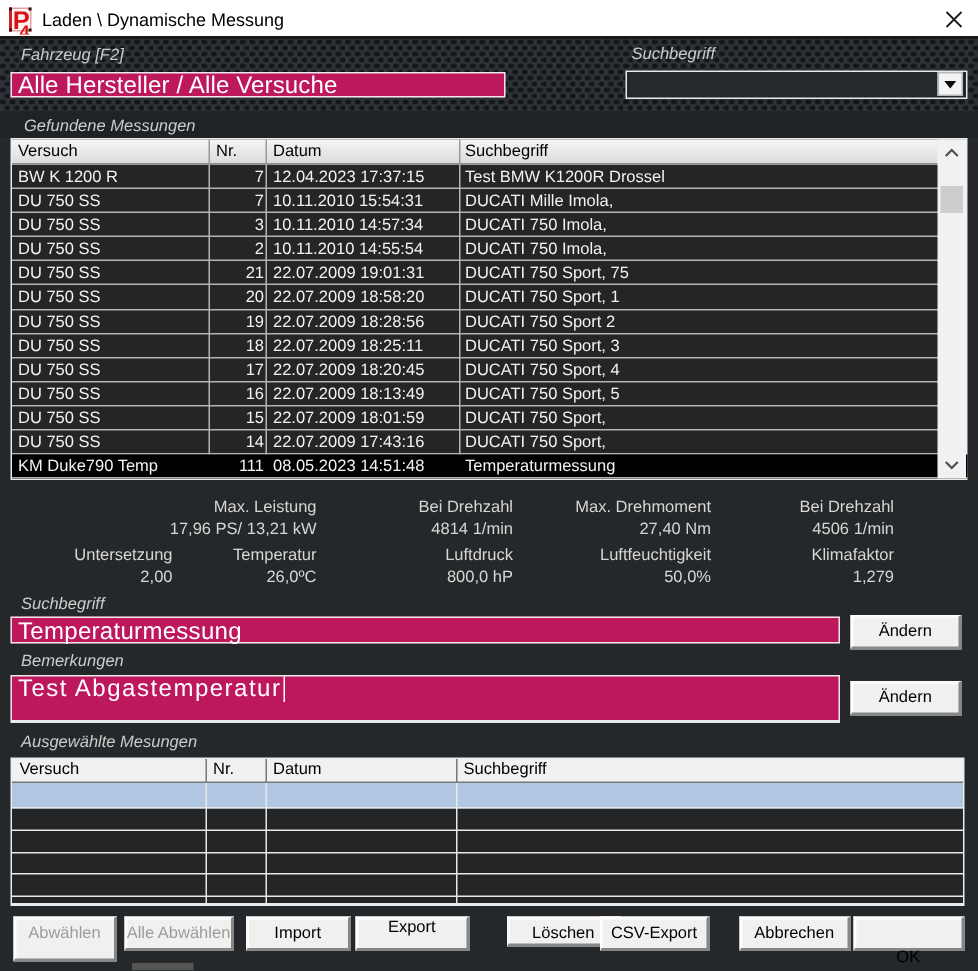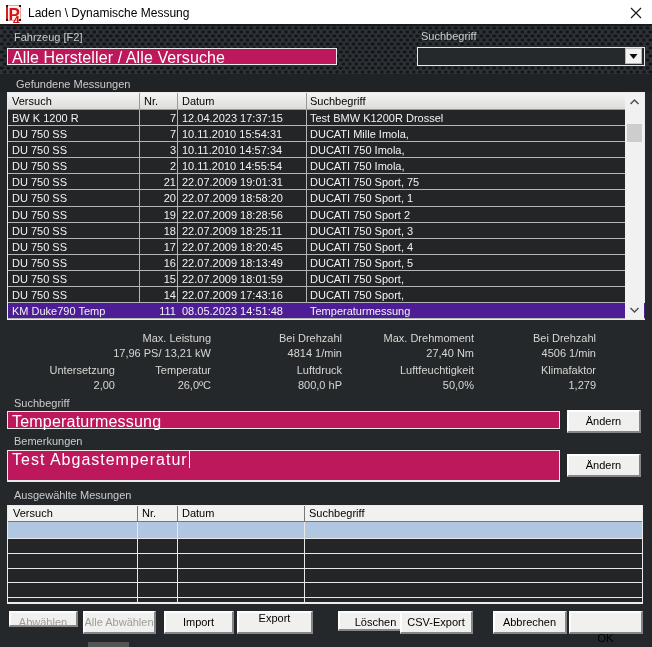--- a/index.html
+++ b/index.html
@@ -16,21 +16,21 @@
       radial-gradient(ellipse 3.4px 2.3px at 1.9px 2px, #121519 45%, rgba(20,23,28,0) 90%),
       radial-gradient(ellipse 3.4px 2.3px at 5.1px 6px, #121519 45%, rgba(20,23,28,0) 90%);
     background-size:6.4px 8px;
   }
   .abs { position:absolute; }
   .titlebar {
     left:0; top:0; width:652px; height:26px; background:#ffffff;
     border-bottom:2px solid #1a1a1a;
   }
   .title-text { left:28px; top:6px; font-size:12px; color:#000; }
-  .lbl { font-size:11px; color:#cbcbcb; }
+  .lbl { font-size:11px; color:#cbcbcb;font-style:italic; }
   .field {
     background:#be185d; border:1px solid #e9e9e9; color:#fff;
     font-size:16px; font-family:"Liberation Sans", sans-serif;
   }
   .btn {
     background:#f0f0ee; color:#000; font-size:11px;
     text-align:center;
     border-top:1px solid #ffffff; border-left:1px solid #ffffff;
     border-right:2px solid #868686; border-bottom:2px solid #868686;
     box-shadow:inset 1px 1px 0 #fdfdfd;
@@ -164,21 +164,21 @@
         <div class="c2">15</div>
         <div class="c3">22.07.2009 18:01:59</div>
         <div class="c4">DUCATI 750 Sport,</div>
       </div>
     <div class="row">
         <div class="c1">DU 750 SS</div>
         <div class="c2">14</div>
         <div class="c3">22.07.2009 17:43:16</div>
         <div class="c4">DUCATI 750 Sport,</div>
       </div>
-    <div class="row" style="background:#4c1d95; width:637px;">
+    <div class="row" style="background:#000000; width:637px;">
         <div class="c1">KM Duke790 Temp</div>
         <div class="c2">111</div>
         <div class="c3">08.05.2023 14:51:48</div>
         <div class="c4">Temperaturmessung</div>
       </div>
   </div>
 
   <div style="position:absolute; right:0; top:0; width:19px; height:226px; background:#f1f1f1;">
     <svg width="19" height="10" viewBox="0 0 19 10" style="position:absolute; top:4px; left:0;">
         <path d="M5.5 7 L9.5 3 L13.5 7" stroke="#505050" stroke-width="1.5" fill="none"></path>
@@ -231,21 +231,21 @@
   <div style="height:17px; background:#b1c7e1; border-bottom:1px solid #e8e8e8;"></div>
   <div style="height:15.1px; border-bottom:1px solid #e8e8e8;"></div>
   <div style="height:14.5px; border-bottom:1px solid #e8e8e8;"></div>
   <div style="height:14.5px; border-bottom:1px solid #e8e8e8;"></div>
   <div style="height:14.5px; border-bottom:1px solid #e8e8e8;"></div>
   <div style="position:absolute; left:129px; top:16px; width:1px; bottom:0; background:#e8e8e8;"></div>
   <div style="position:absolute; left:169px; top:16px; width:1px; bottom:0; background:#e8e8e8;"></div>
   <div style="position:absolute; left:296px; top:16px; width:1px; bottom:0; background:#e8e8e8;"></div>
 </div>
 
-<div class="abs btn disabled" style="left:9px; top:611px; width:69px; height:16px; padding-top:4px;">Abwählen</div>
+<div class="abs btn disabled" style="left:9px; top:611px; width:69px; height:30px; padding-top:4px;">Abwählen</div>
 <div class="abs btn disabled" style="left:83px; top:611px; width:73px; height:23px; padding-top:4px;">Alle Abwählen</div>
 <div class="abs btn" style="left:164px; top:611px; width:70px; height:23px; padding-top:4px;">Import</div>
 <div class="abs btn" style="left:237px; top:611px; width:76px; height:23px; padding-top:0;">Export</div>
 <div class="abs btn" style="left:318px; top:611px; width:76px; height:20px; padding-top:4px;margin-left:20px;">Löschen</div>
 <div class="abs btn" style="left:400px; top:611px; width:73px; height:23px; padding-top:4px;">CSV-Export</div>
 <div class="abs btn" style="left:493px; top:611px; width:74px; height:23px; padding-top:4px;">Abbrechen</div>
 <div class="abs btn" style="left:569px; top:611px; width:74px; height:23px; padding-top:20px;">OK</div>
 
 <div class="abs" style="left:88px; top:642px; width:41px; height:5px; background:#555;"></div>
 

